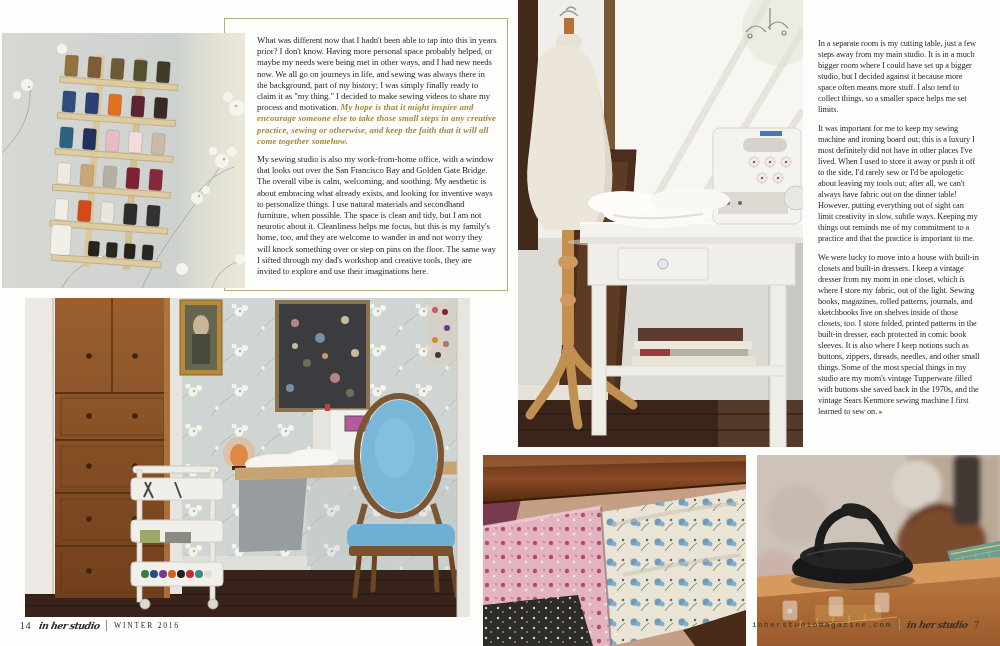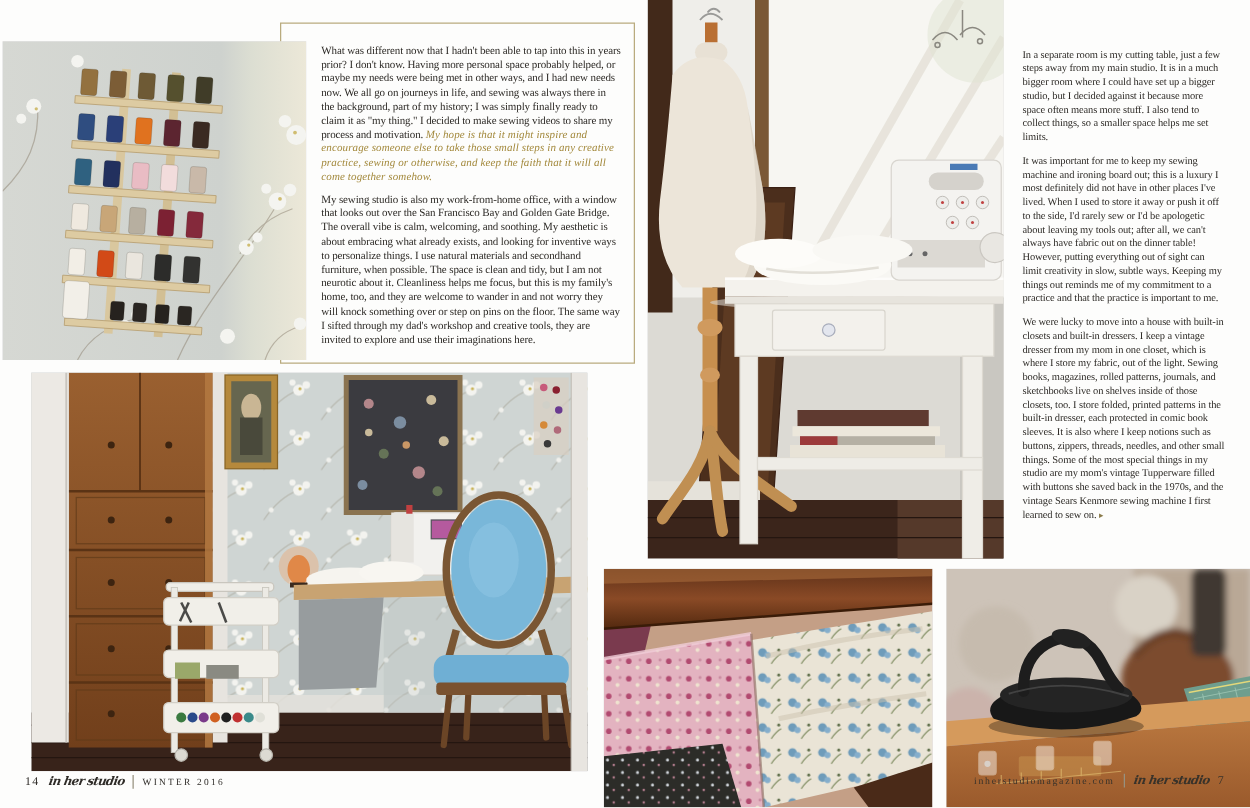--- a/index.html
+++ b/index.html
@@ -9,21 +9,21 @@
   .photo{position:absolute;overflow:hidden;background:#ddd;}
   .photo svg{display:block;width:100%;height:100%;}
 
   
   #gold-box{left:224px;top:18px;width:282px;height:271px;border:1px solid #b9ab7e;}
 
   
   #col-left{left:257px;top:35px;width:240px;font-size:8.8px;line-height:11.2px;
             letter-spacing:-0.1px;text-align:left;z-index:3;}
   #col-left p{margin:0 0 7px 0;}
-  .gold-italic{font-style:italic;color:#a3893c;font-weight:normal;letter-spacing:0.1px;}
+  .gold-italic{font-style:italic;color:#a3893c;font-weight:bold;letter-spacing:0.1px;}
 
   
   #col-right{left:818px;top:14px;width:163px;font-size:8.4px;line-height:11px;
              letter-spacing:-0.1px;z-index:3;margin-top:24px;}
   #col-right p{margin:0 0 8px 0;}
   .end-mark{color:#8a7a4a;font-size:7px;}
 
   
   #photo-threads{left:2px;top:33px;width:243px;height:255px;z-index:2;}
   #photo-room{left:25px;top:298px;width:445px;height:319px;z-index:2;}
@@ -32,21 +32,21 @@
   #photo-iron{left:757px;top:455px;width:243px;height:191px;z-index:2;}
 
   
   .footer{position:absolute;display:flex;align-items:center;gap:7px;z-index:5;}
   #footer-left{left:20px;top:620px;color:#2e2b27;}
   #footer-right{right:20px;top:619px;color:#38322a;}
   .pagenum{font-size:9.5px;letter-spacing:1px;}
   .logo{font-family:"DejaVu Serif",serif;font-style:italic;font-weight:bold;
         font-size:9.5px;letter-spacing:-0.6px;display:inline-block;transform:skewX(-10deg);}
   .issue{font-size:7.5px;letter-spacing:1.8px;}
-  .website{font-size:7.8px;letter-spacing:1.4px;}
+  .website{font-size:7.8px;letter-spacing:1.4px;font-family:Liberation Mono, monospace;}
   .vdiv{width:1px;height:11px;background:#97917f;}
 </style>
 </head>
 <body>
 
 <div id="gold-box" class="abs"></div>
 
 <div id="photo-threads" class="photo" title="thread spools on a wooden wall rack over floral wallpaper">
 <svg viewBox="0 0 243 255" preserveAspectRatio="none">
   <defs>

